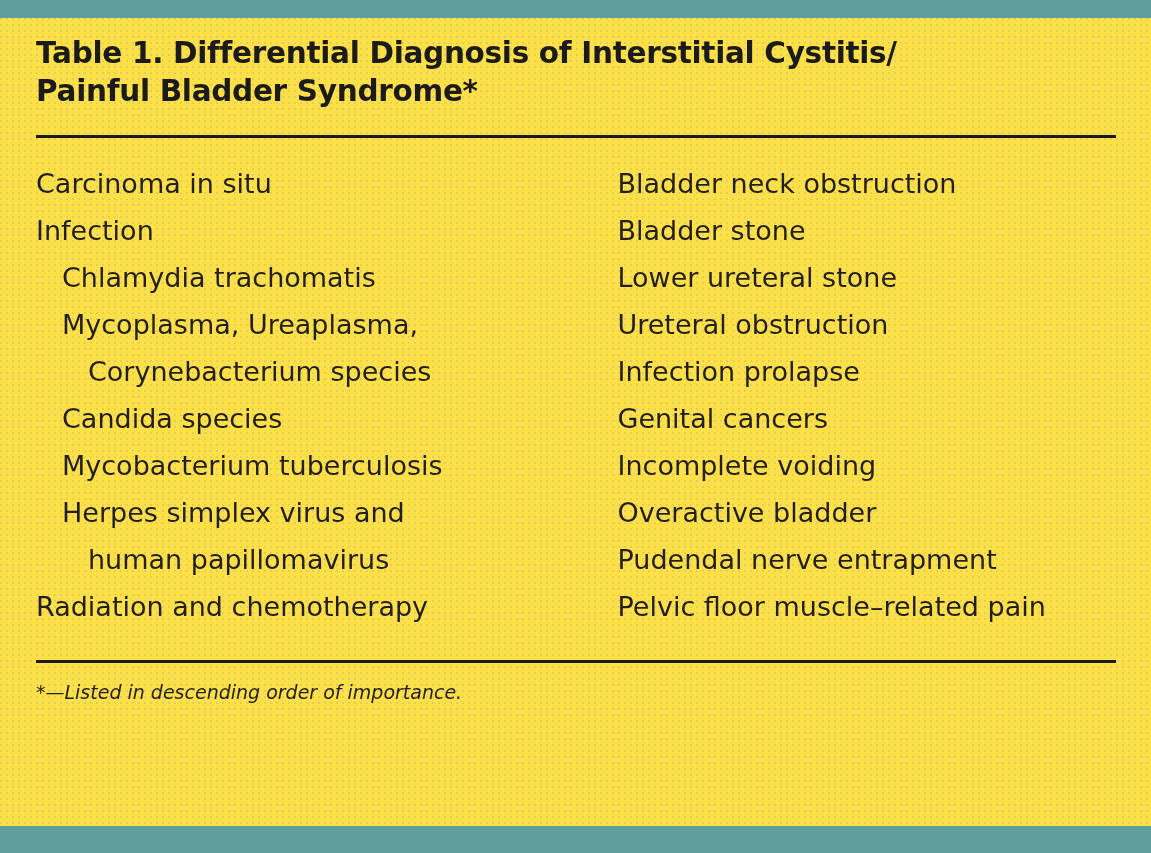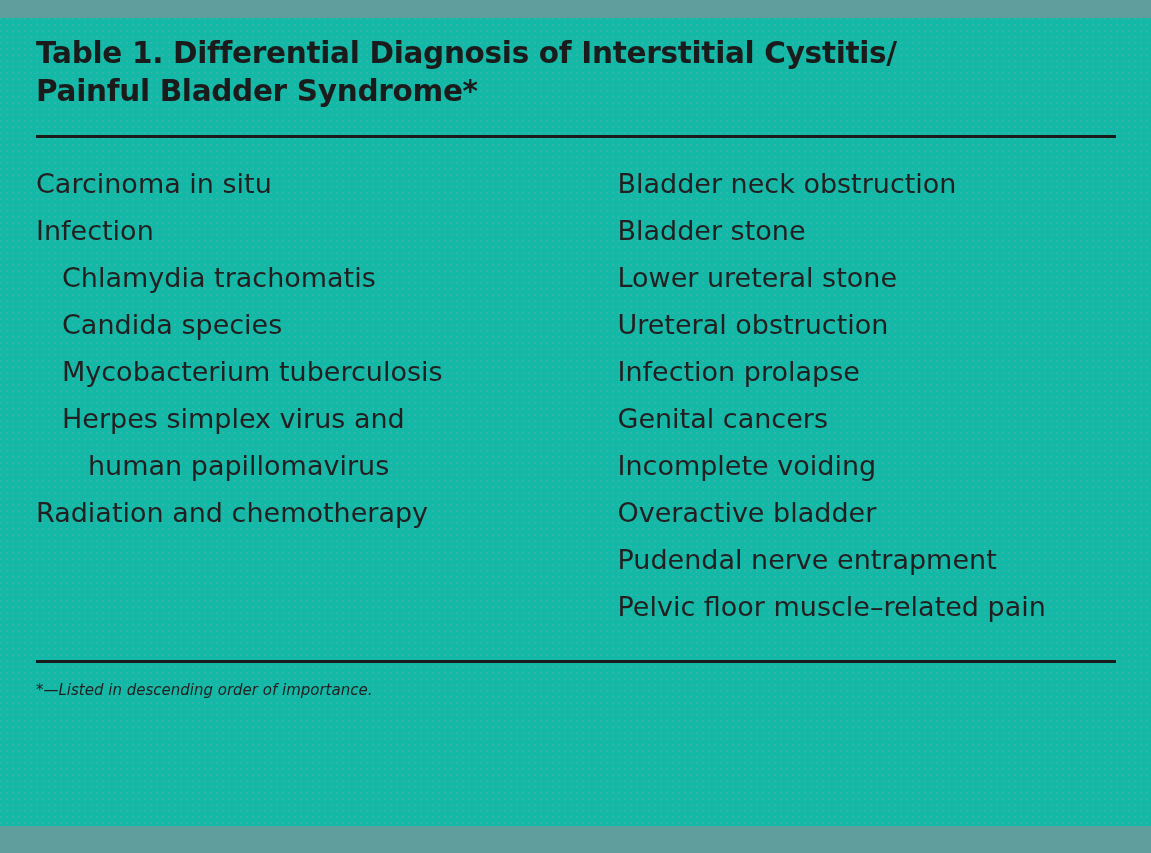--- a/index.html
+++ b/index.html
@@ -4,21 +4,21 @@
 <style>
   html, body {
     margin: 0;
     padding: 0;
     background: #ffffff;
   }
   .page {
     position: relative;
     width: 1151px;
     height: 853px;
-    background: #14b8a6;
+    background: #fde047;
     overflow: hidden;
     font-family: "DejaVu Sans", "Liberation Sans", sans-serif;
     box-sizing: border-box;
   }
   
   .page::before {
     content: "";
     position: absolute;
     inset: 0;
     background-image:
@@ -85,21 +85,21 @@
   }
   .item.lvl1 { padding-left: 26px; }
   .item .wrap {
     display: block;
     padding-left: 26px;
   }
   .item.lvl1 .wrap { padding-left: 26px; }
   .it { }
 
   .footnote {
-    font-size: 15px;
+    font-size: 19px;
     font-style: italic;
     color: #231f20;
     padding-top: 18px;
     line-height: 1.2;
   }
 </style>
 </head>
 <body>
 
 <div class="page">
@@ -112,20 +112,21 @@
 Painful Bladder Syndrome*</h1>
 
     <div class="rule rule-top"></div>
 
     <div class="columns">
 
       <div class="col col-left">
         <div class="item"><span>Carcinoma in situ</span></div>
         <div class="item"><span>Infection</span></div>
         <div class="item lvl1"><span class="it">Chlamydia trachomatis</span></div>
+        <div class="item lvl1"><span class="it">Mycoplasma, Ureaplasma,</span><span class="wrap"><span class="it">Corynebacterium</span><span> species</span></span></div>
         <div class="item lvl1"><span class="it">Candida</span><span> species</span></div>
         <div class="item lvl1"><span class="it">Mycobacterium tuberculosis</span></div>
         <div class="item lvl1"><span>Herpes simplex virus and</span><span class="wrap">human papillomavirus</span></div>
         <div class="item"><span>Radiation and chemotherapy</span></div>
       </div>
 
       <div class="col col-right">
         <div class="item"><span>Bladder neck obstruction</span></div>
         <div class="item"><span>Bladder stone</span></div>
         <div class="item"><span>Lower ureteral stone</span></div>

